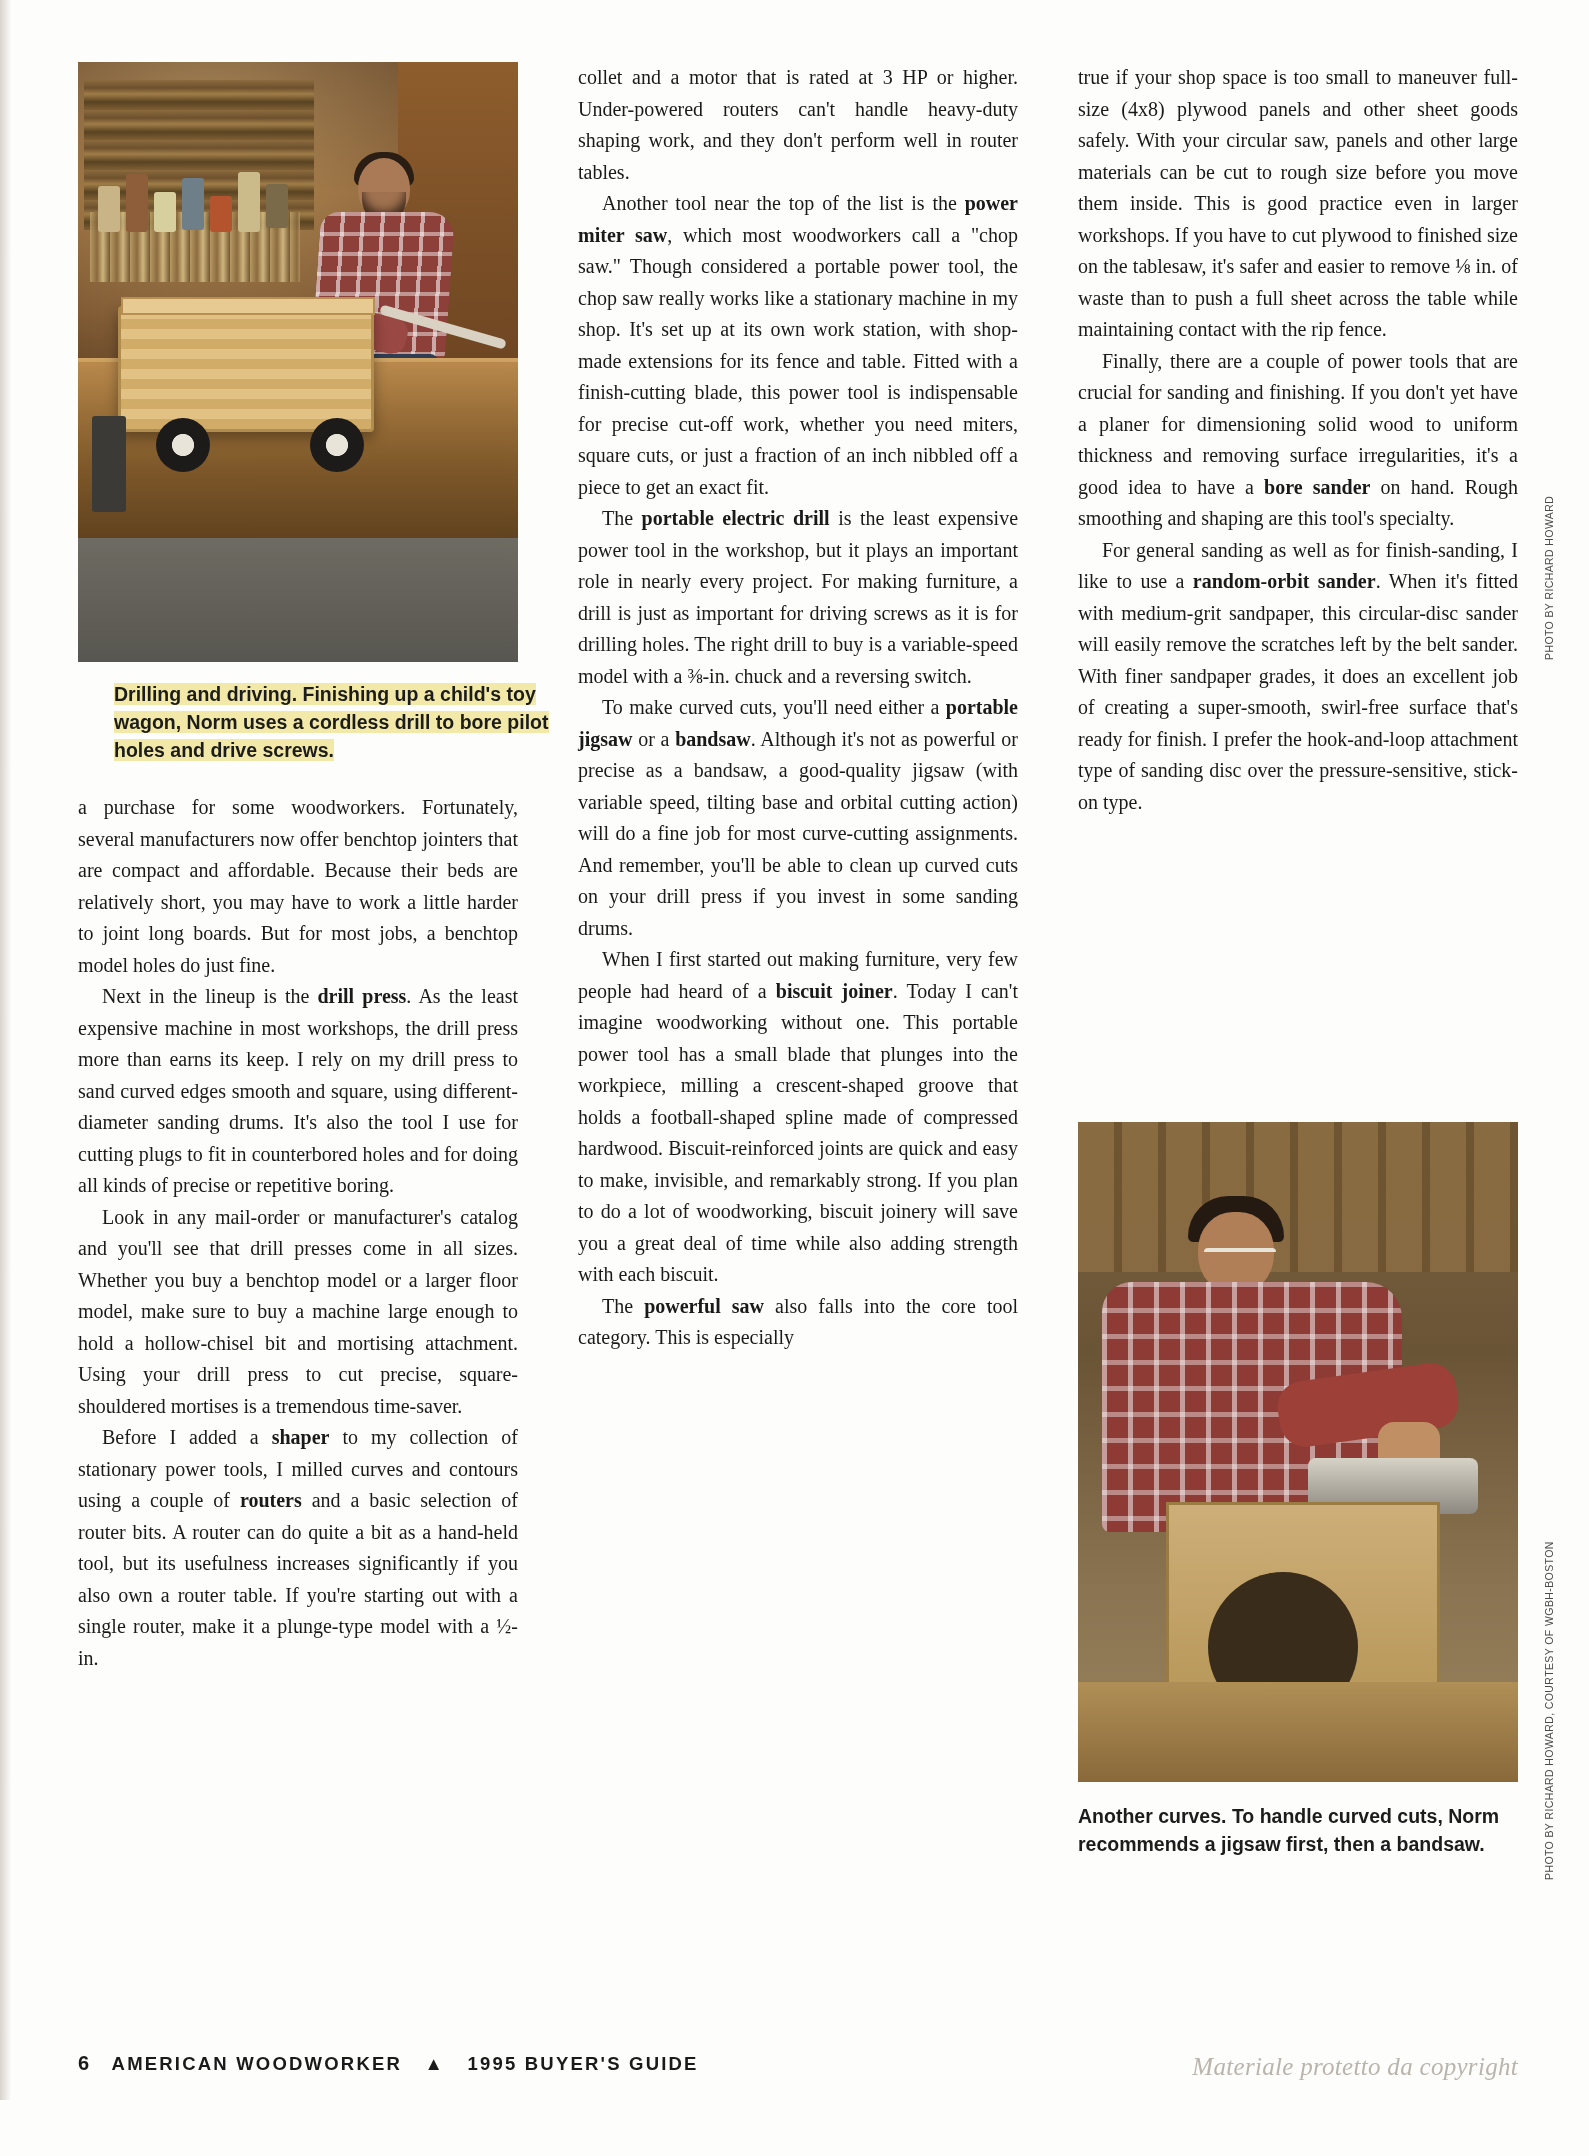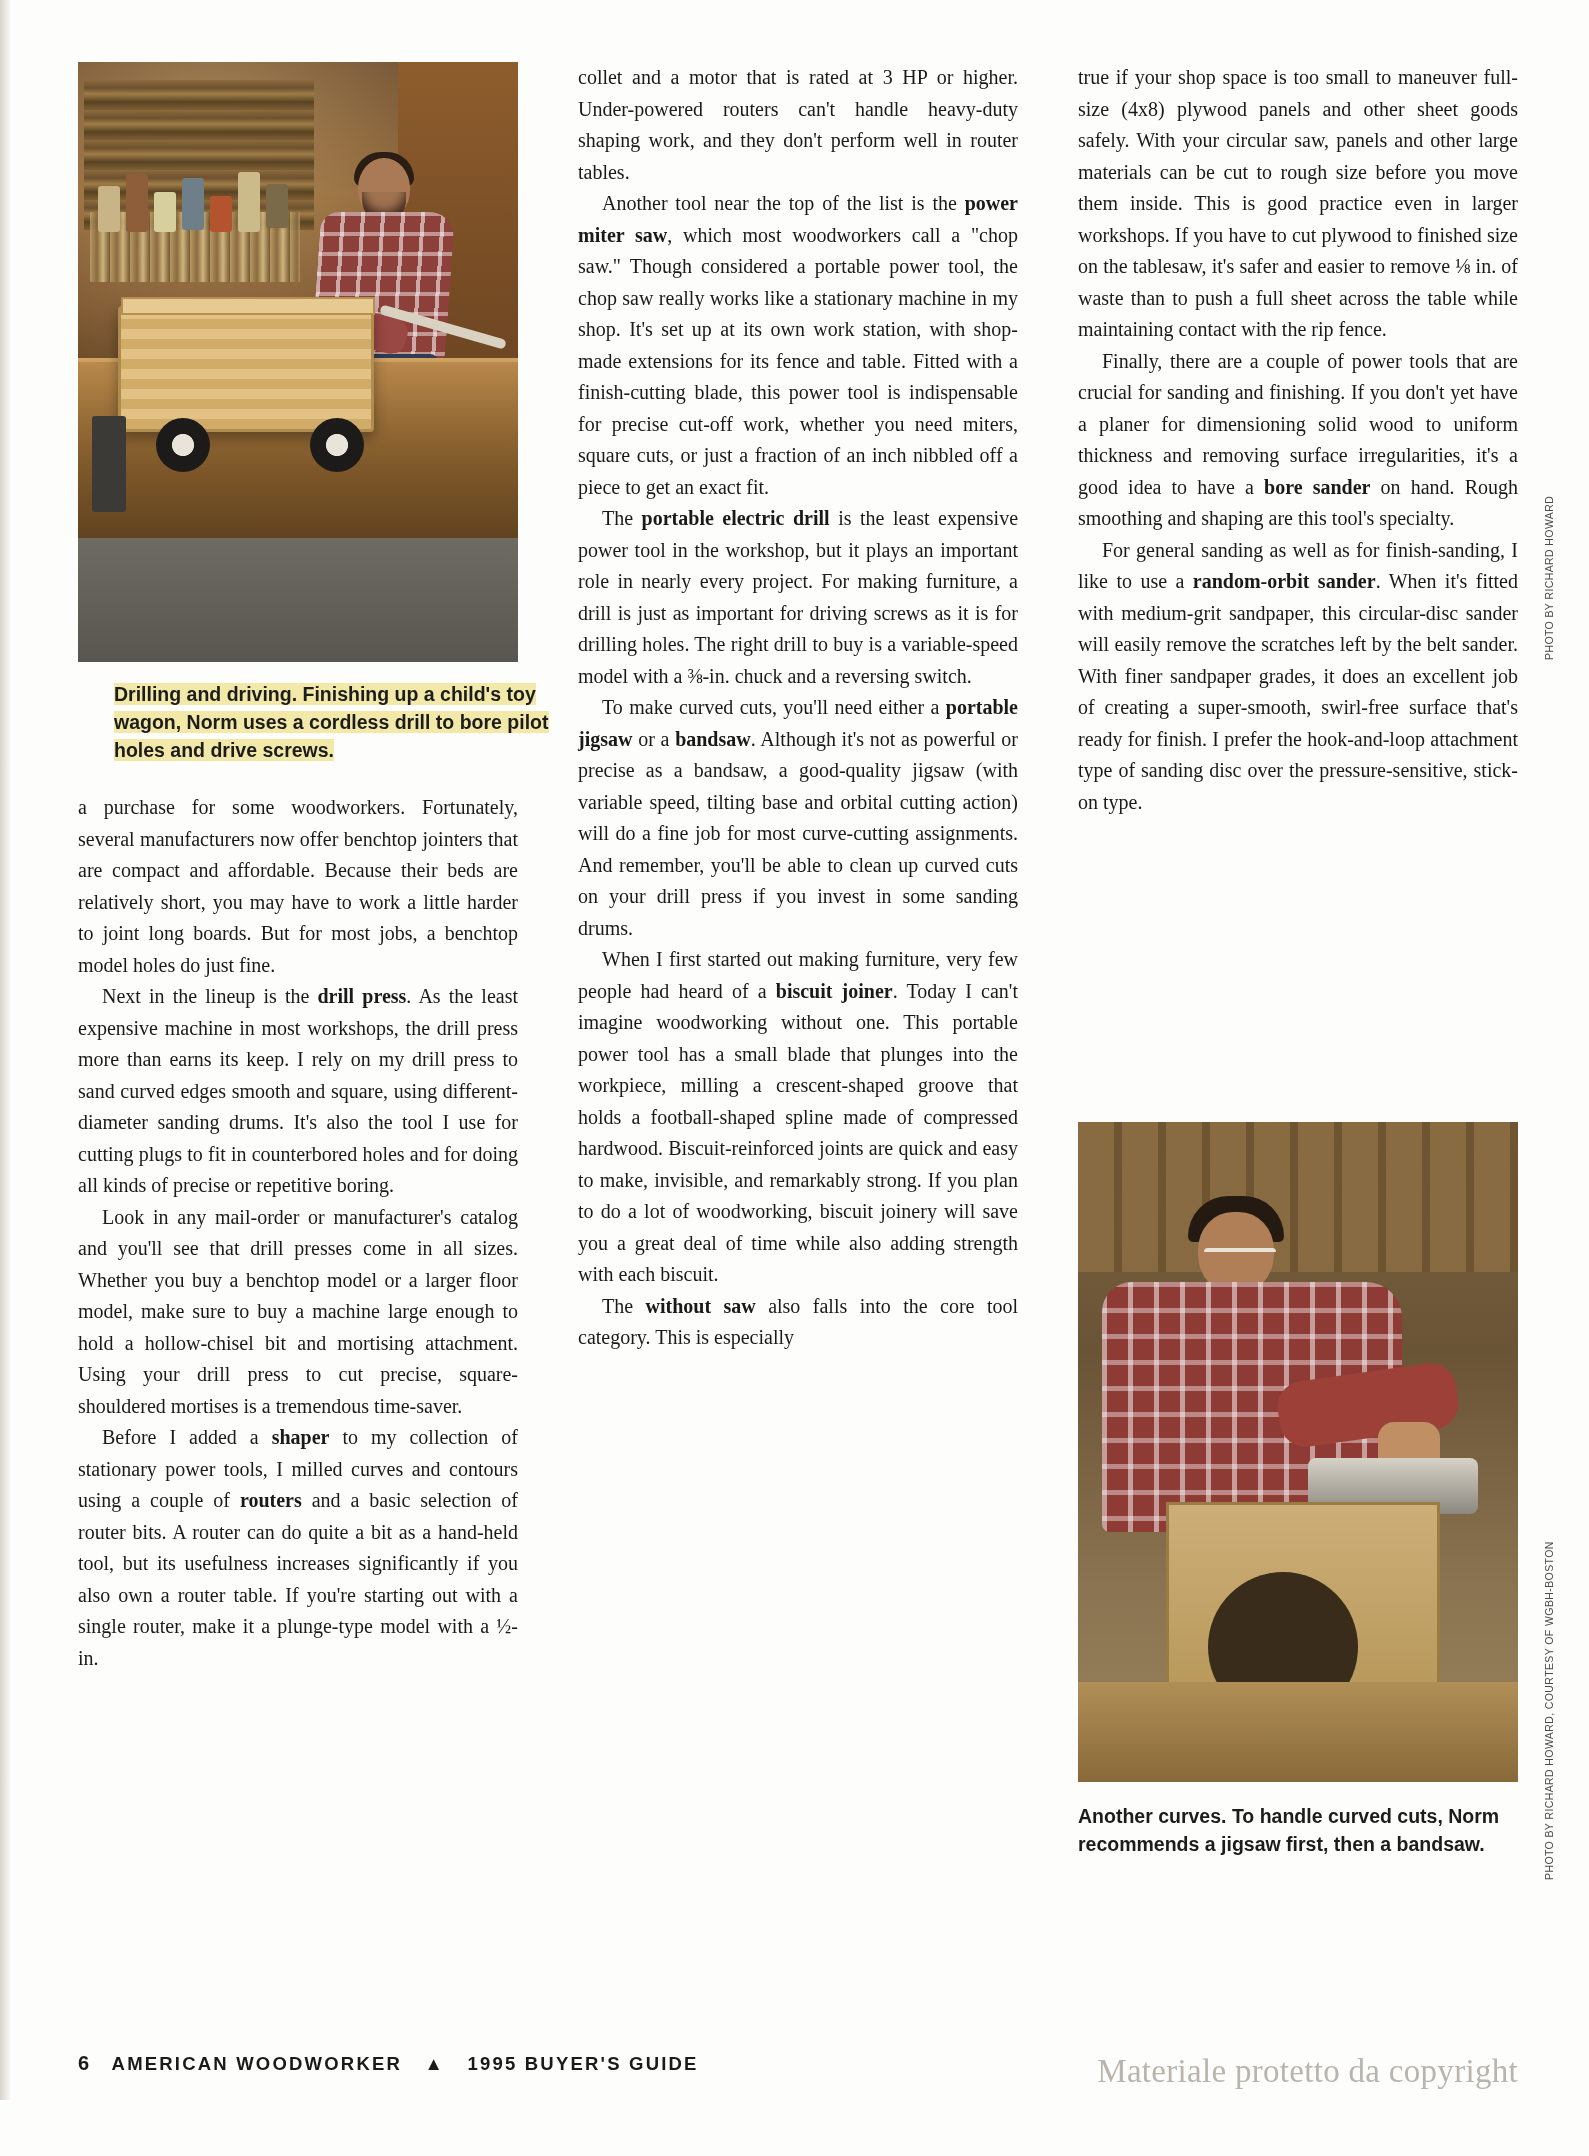--- a/index.html
+++ b/index.html
@@ -311,23 +311,24 @@
     font-size: 18.5px;
     letter-spacing: 2.2px;
     color: #1a1a1a;
     margin-left: 18px;
   }
   .footer .copy {
     position: absolute;
     right: 0;
     top: 1px;
     font-family: "Liberation Serif", serif;
-    font-size: 33px;
+    font-size: 25px;
     color: #b9b5ad;
     letter-spacing: 0.3px;
+    font-style: italic;
   }
 </style>
 </head>
 <body>
 
 <div class="page">
   <div class="bleed-left"></div>
 
   <div class="content">
 
@@ -376,21 +377,21 @@
         <p class="indent"><span>Before I added a </span><b>shaper</b><span> to my collection of stationary power tools, I milled curves and contours using a couple of </span><b>routers</b><span> and a basic selection of router bits. A router can do quite a bit as a hand-held tool, but its usefulness increases significantly if you also own a router table. If you're starting out with a single router, make it a plunge-type model with a ½-in.</span></p>
       </div>
     </div>
 
     <div class="col col-2">
       <p>collet and a motor that is rated at 3 HP or higher. Under-powered routers can't handle heavy-duty shaping work, and they don't perform well in router tables.</p>
       <p class="indent"><span>Another tool near the top of the list is the </span><b>power miter saw</b><span>, which most woodworkers call a "chop saw." Though considered a portable power tool, the chop saw really works like a stationary machine in my shop. It's set up at its own work station, with shop-made extensions for its fence and table. Fitted with a finish-cutting blade, this power tool is indispensable for precise cut-off work, whether you need miters, square cuts, or just a fraction of an inch nibbled off a piece to get an exact fit.</span></p>
       <p class="indent"><span>The </span><b>portable electric drill</b><span> is the least expensive power tool in the workshop, but it plays an important role in nearly every project. For making furniture, a drill is just as important for driving screws as it is for drilling holes. The right drill to buy is a variable-speed model with a ⅜-in. chuck and a reversing switch.</span></p>
       <p class="indent"><span>To make curved cuts, you'll need either a </span><b>portable jigsaw</b><span> or a </span><b>bandsaw</b><span>. Although it's not as powerful or precise as a bandsaw, a good-quality jigsaw (with variable speed, tilting base and orbital cutting action) will do a fine job for most curve-cutting assignments. And remember, you'll be able to clean up curved cuts on your drill press if you invest in some sanding drums.</span></p>
       <p class="indent"><span>When I first started out making furniture, very few people had heard of a </span><b>biscuit joiner</b><span>. Today I can't imagine woodworking without one. This portable power tool has a small blade that plunges into the workpiece, milling a crescent-shaped groove that holds a football-shaped spline made of compressed hardwood. Biscuit-reinforced joints are quick and easy to make, invisible, and remarkably strong. If you plan to do a lot of woodworking, biscuit joinery will save you a great deal of time while also adding strength with each biscuit.</span></p>
-      <p class="indent"><span>The </span><b>without saw</b><span> also falls into the core tool category. This is especially</span></p>
+      <p class="indent"><span>The </span><b>powerful saw</b><span> also falls into the core tool category. This is especially</span></p>
     </div>
 
     <div class="col col-3">
       <p>true if your shop space is too small to maneuver full-size (4x8) plywood panels and other sheet goods safely. With your circular saw, panels and other large materials can be cut to rough size before you move them inside. This is good practice even in larger workshops. If you have to cut plywood to finished size on the tablesaw, it's safer and easier to remove ⅛ in. of waste than to push a full sheet across the table while maintaining contact with the rip fence.</p>
       <p class="indent"><span>Finally, there are a couple of power tools that are crucial for sanding and finishing. If you don't yet have a planer for dimensioning solid wood to uniform thickness and removing surface irregularities, it's a good idea to have a </span><b>bore sander</b><span> on hand. Rough smoothing and shaping are this tool's specialty.</span></p>
       <p class="indent"><span>For general sanding as well as for finish-sanding, I like to use a </span><b>random-orbit sander</b><span>. When it's fitted with medium-grit sandpaper, this circular-disc sander will easily remove the scratches left by the belt sander. With finer sandpaper grades, it does an excellent job of creating a super-smooth, swirl-free surface that's ready for finish. I prefer the hook-and-loop attachment type of sanding disc over the pressure-sensitive, stick-on type.</span></p>
 
       <div class="photo2">
         <div class="bg"></div>
         <div class="wallwood"></div>

